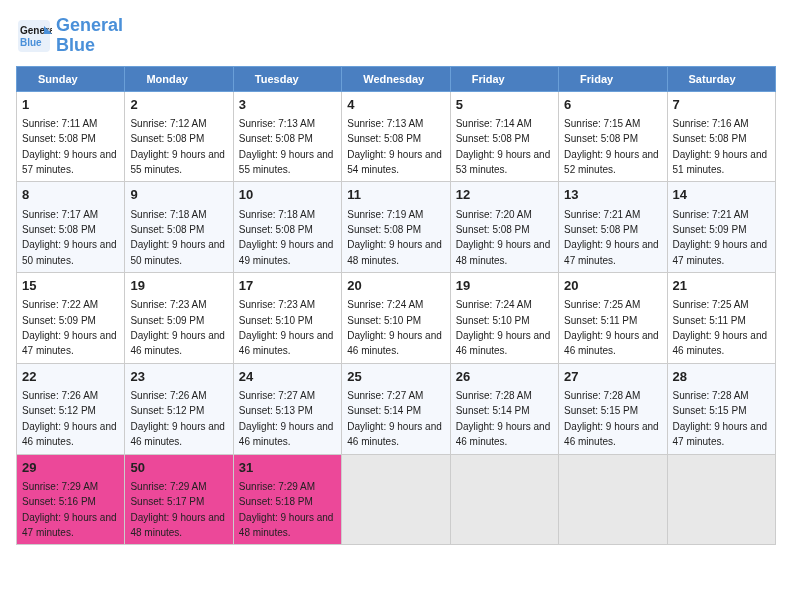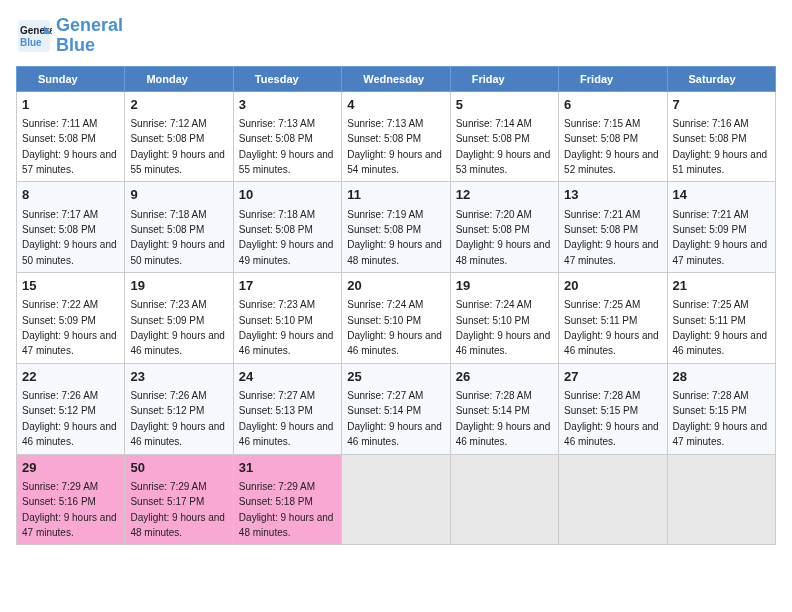--- a/index.html
+++ b/index.html
@@ -81,21 +81,21 @@
     }
     tbody tr td .day-info {
       font-size: 10px;
       color: #222;
       margin-top: 32px;
     }
     td.empty {
       background: #e8e8e8 !important;
     }
     tbody tr:last-child td {
-      background: #f9a8d4;
+      background: #ec4899;
     }
   </style>
 </head>
 <body>
 
 <div class="header-area">
   <div class="logo">
     <svg class="logo-icon" viewBox="0 0 36 36">
       <rect x="2" y="2" width="32" height="32" rx="4" fill="#e8f0fa"></rect>
       <text x="4" y="16" font-size="10" font-weight="bold" fill="#1a1a1a">General</text>

